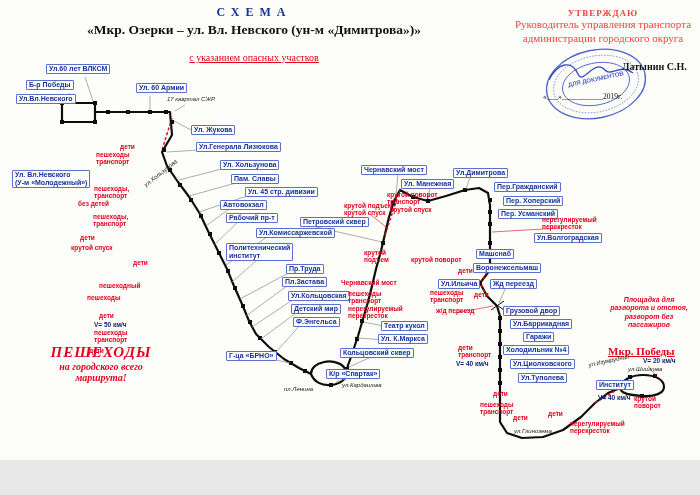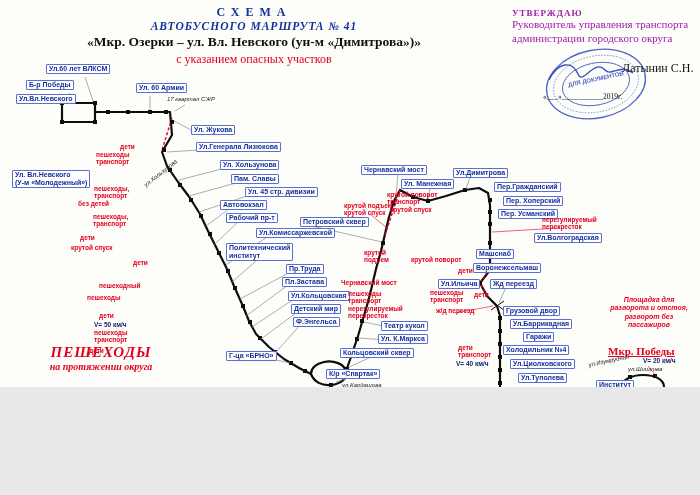--- a/index.html
+++ b/index.html
@@ -1,39 +1,39 @@
 <!DOCTYPE html>
 <html><head>
 <meta charset="utf-8">
 <style>
   html,body{margin:0;padding:0;background:#e8e8e8;}
-  #page{position:relative;width:700px;height:387px;background:#fdfdfa;overflow:hidden;
+  #page{position:relative;width:700px;height:460px;background:#fdfdfa;overflow:hidden;
         font-family:"Liberation Sans",sans-serif;box-shadow:0 0 2px #999;}
   #map{position:absolute;left:0;top:0;z-index:1;}
   #labels{position:absolute;left:0;top:0;width:700px;height:495px;z-index:3;}
   .stop{position:absolute;color:#16319c;border:1px solid #5a6fd0;background:rgba(255,255,255,.92);
         font-size:7px;font-weight:bold;line-height:1.12;padding:0 2px;white-space:pre-line;
         border-radius:1px;}
   .warn{position:absolute;color:#e3001e;font-size:6.5px;font-weight:bold;line-height:1.15;
         white-space:pre-line;}
   .speed{position:absolute;color:#101c78;font-size:6.5px;font-weight:bold;white-space:pre-line;}
   .note{position:absolute;color:#222;font-size:6px;font-style:italic;transform-origin:left top;
         white-space:pre-line;}
   .hdr{position:absolute;left:28px;top:5px;width:452px;text-align:center;z-index:3;
        font-family:"Liberation Serif",serif;color:#16319c;}
   .hdr .t1{font-size:12px;font-weight:bold;letter-spacing:6px;}
   .hdr .t2{font-size:11.5px;font-weight:bold;font-style:italic;letter-spacing:1px;}
   .hdr .t3{font-size:13.5px;font-weight:bold;color:#101010;margin-top:2px;}
-  .hdr .t4{font-size:12px;color:#e3001e;margin-top:2px;}
-  .appr{position:absolute;left:512px;top:8px;width:182px;text-align:left;z-index:3;
-        font-family:"Liberation Serif",serif;color:#a21caf;}
+  .hdr .t4{font-size:10px;color:#e3001e;text-decoration:underline;margin-top:14px;}
+  .appr{position:absolute;left:512px;top:8px;width:182px;text-align:center;z-index:3;
+        font-family:"Liberation Serif",serif;color:#ef4444;}
   .appr .a1{font-size:9px;font-weight:bold;letter-spacing:1px;}
   .appr .a2{font-size:11px;line-height:1.25;}
-  .signer{position:absolute;left:622px;top:61px;font-size:12px;z-index:4;
-          font-family:"Liberation Serif",serif;color:#111;}
+  .signer{position:absolute;left:622px;top:61px;font-size:10px;z-index:4;
+          font-family:"Liberation Serif",serif;color:#111;font-weight:bold;}
   .dateline{position:absolute;left:543px;top:92px;font-size:7.5px;z-index:4;
             font-family:"Liberation Serif",serif;color:#111;}
   .stamp-c{position:absolute;left:560px;top:76px;width:72px;text-align:center;color:#5064c8;
            font-size:6px;font-weight:bold;z-index:2;transform:rotate(-12deg);line-height:1.2;}
   .big-warn{position:absolute;left:22px;top:344px;width:158px;color:#e3001e;text-align:center;
             font-family:"Liberation Serif",serif;font-style:italic;font-weight:bold;z-index:3;}
   .big-warn .b1{font-size:15px;letter-spacing:1px;}
   .big-warn .b2{font-size:10px;}
   .ozerki{position:absolute;left:608px;top:345px;color:#e3001e;font-size:11px;font-weight:bold;
           text-decoration:underline;font-family:"Liberation Serif",serif;z-index:3;}
@@ -168,37 +168,37 @@
     <g fill="none" stroke="#5064c8" transform="rotate(-12 596 84)">
       <ellipse cx="596" cy="84" rx="50" ry="34" stroke-width="1.3"></ellipse>
       <ellipse cx="596" cy="84" rx="43" ry="28" stroke-width="0.7" stroke-dasharray="1.5,1.5"></ellipse>
       <ellipse cx="596" cy="84" rx="34" ry="21" stroke-width="0.9"></ellipse>
     </g>
     <path d="M549,80 C558,62 572,60 578,74 C583,86 594,58 605,70 C611,77 620,63 633,73" fill="none" stroke="#3b4fc0" stroke-width="1.3"></path>
   </svg>
 
   <div class="hdr">
     <div class="t1">СХЕМА</div>
-    <div class="t2">АВТОБУСНОГО МАРШРУТА № 41</div>
     <div class="t3">«Мкр. Озерки – ул. Вл. Невского (ун-м «Димитрова»)»</div>
     <div class="t4">с указанием опасных участков</div>
   </div>
 
   <div class="appr">
     <div class="a1">УТВЕРЖДАЮ</div>
     <div class="a2">Руководитель управления транспорта</div>
     <div class="a2">администрации городского округа</div>
   </div>
   <div class="signer">Латынин С.Н.</div>
   <div class="dateline">«___»___________2019г.</div>
   <div class="stamp-c">ДЛЯ ДОКУМЕНТОВ</div>
 
   <div class="big-warn">
     <div class="b1">ПЕШЕХОДЫ</div>
-    <div class="b2">на протяжении округа</div>
+    <div class="b2">на городского всего</div>
+    <div class="b2">маршрута!</div>
   </div>
 
   <div class="pad-note">Площадка для разворота и отстоя, разворот без пассажиров</div>
   <div class="ozerki">Мкр. Победы</div>
 
   <div id="labels">
       <div class="stop" style="left: 46px; top: 64px;">Ул.60 лет ВЛКСМ</div>
       <div class="stop" style="left: 26px; top: 80px;">Б-р Победы</div>
       <div class="stop" style="left: 16px; top: 94px;">Ул.Вл.Невского</div>
       <div class="stop" style="left: 136px; top: 83px;">Ул. 60 Армии</div>

